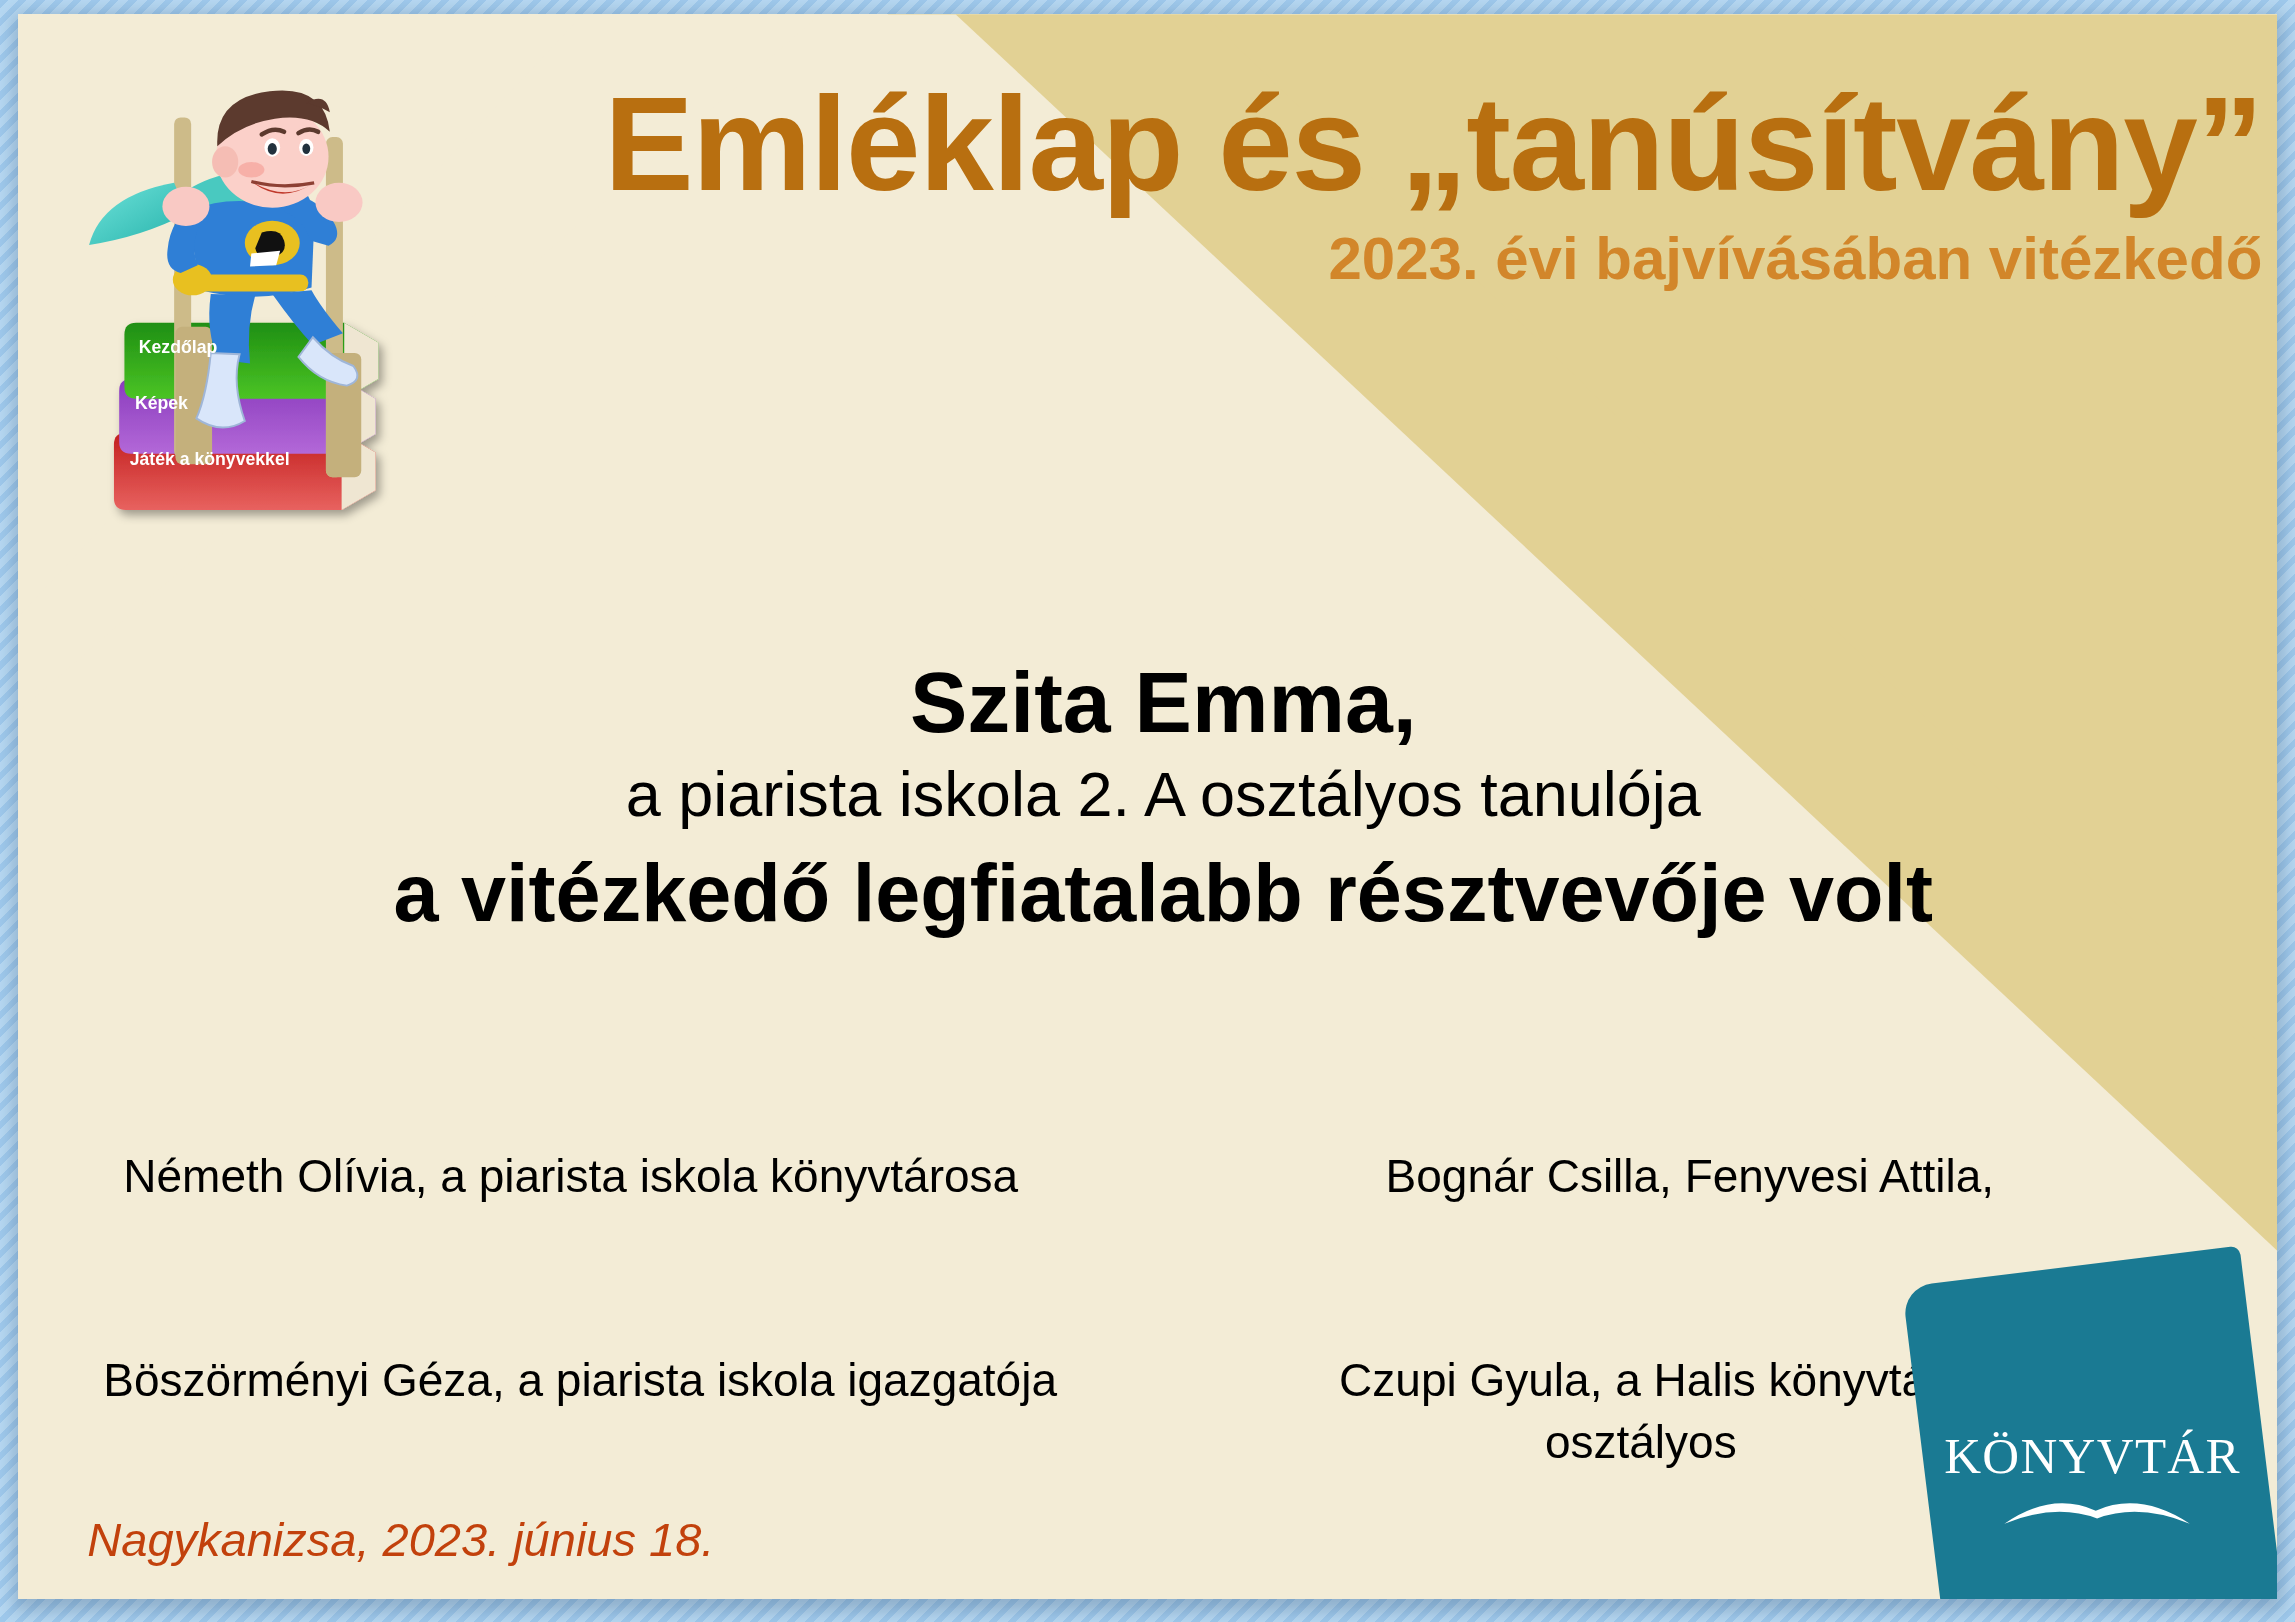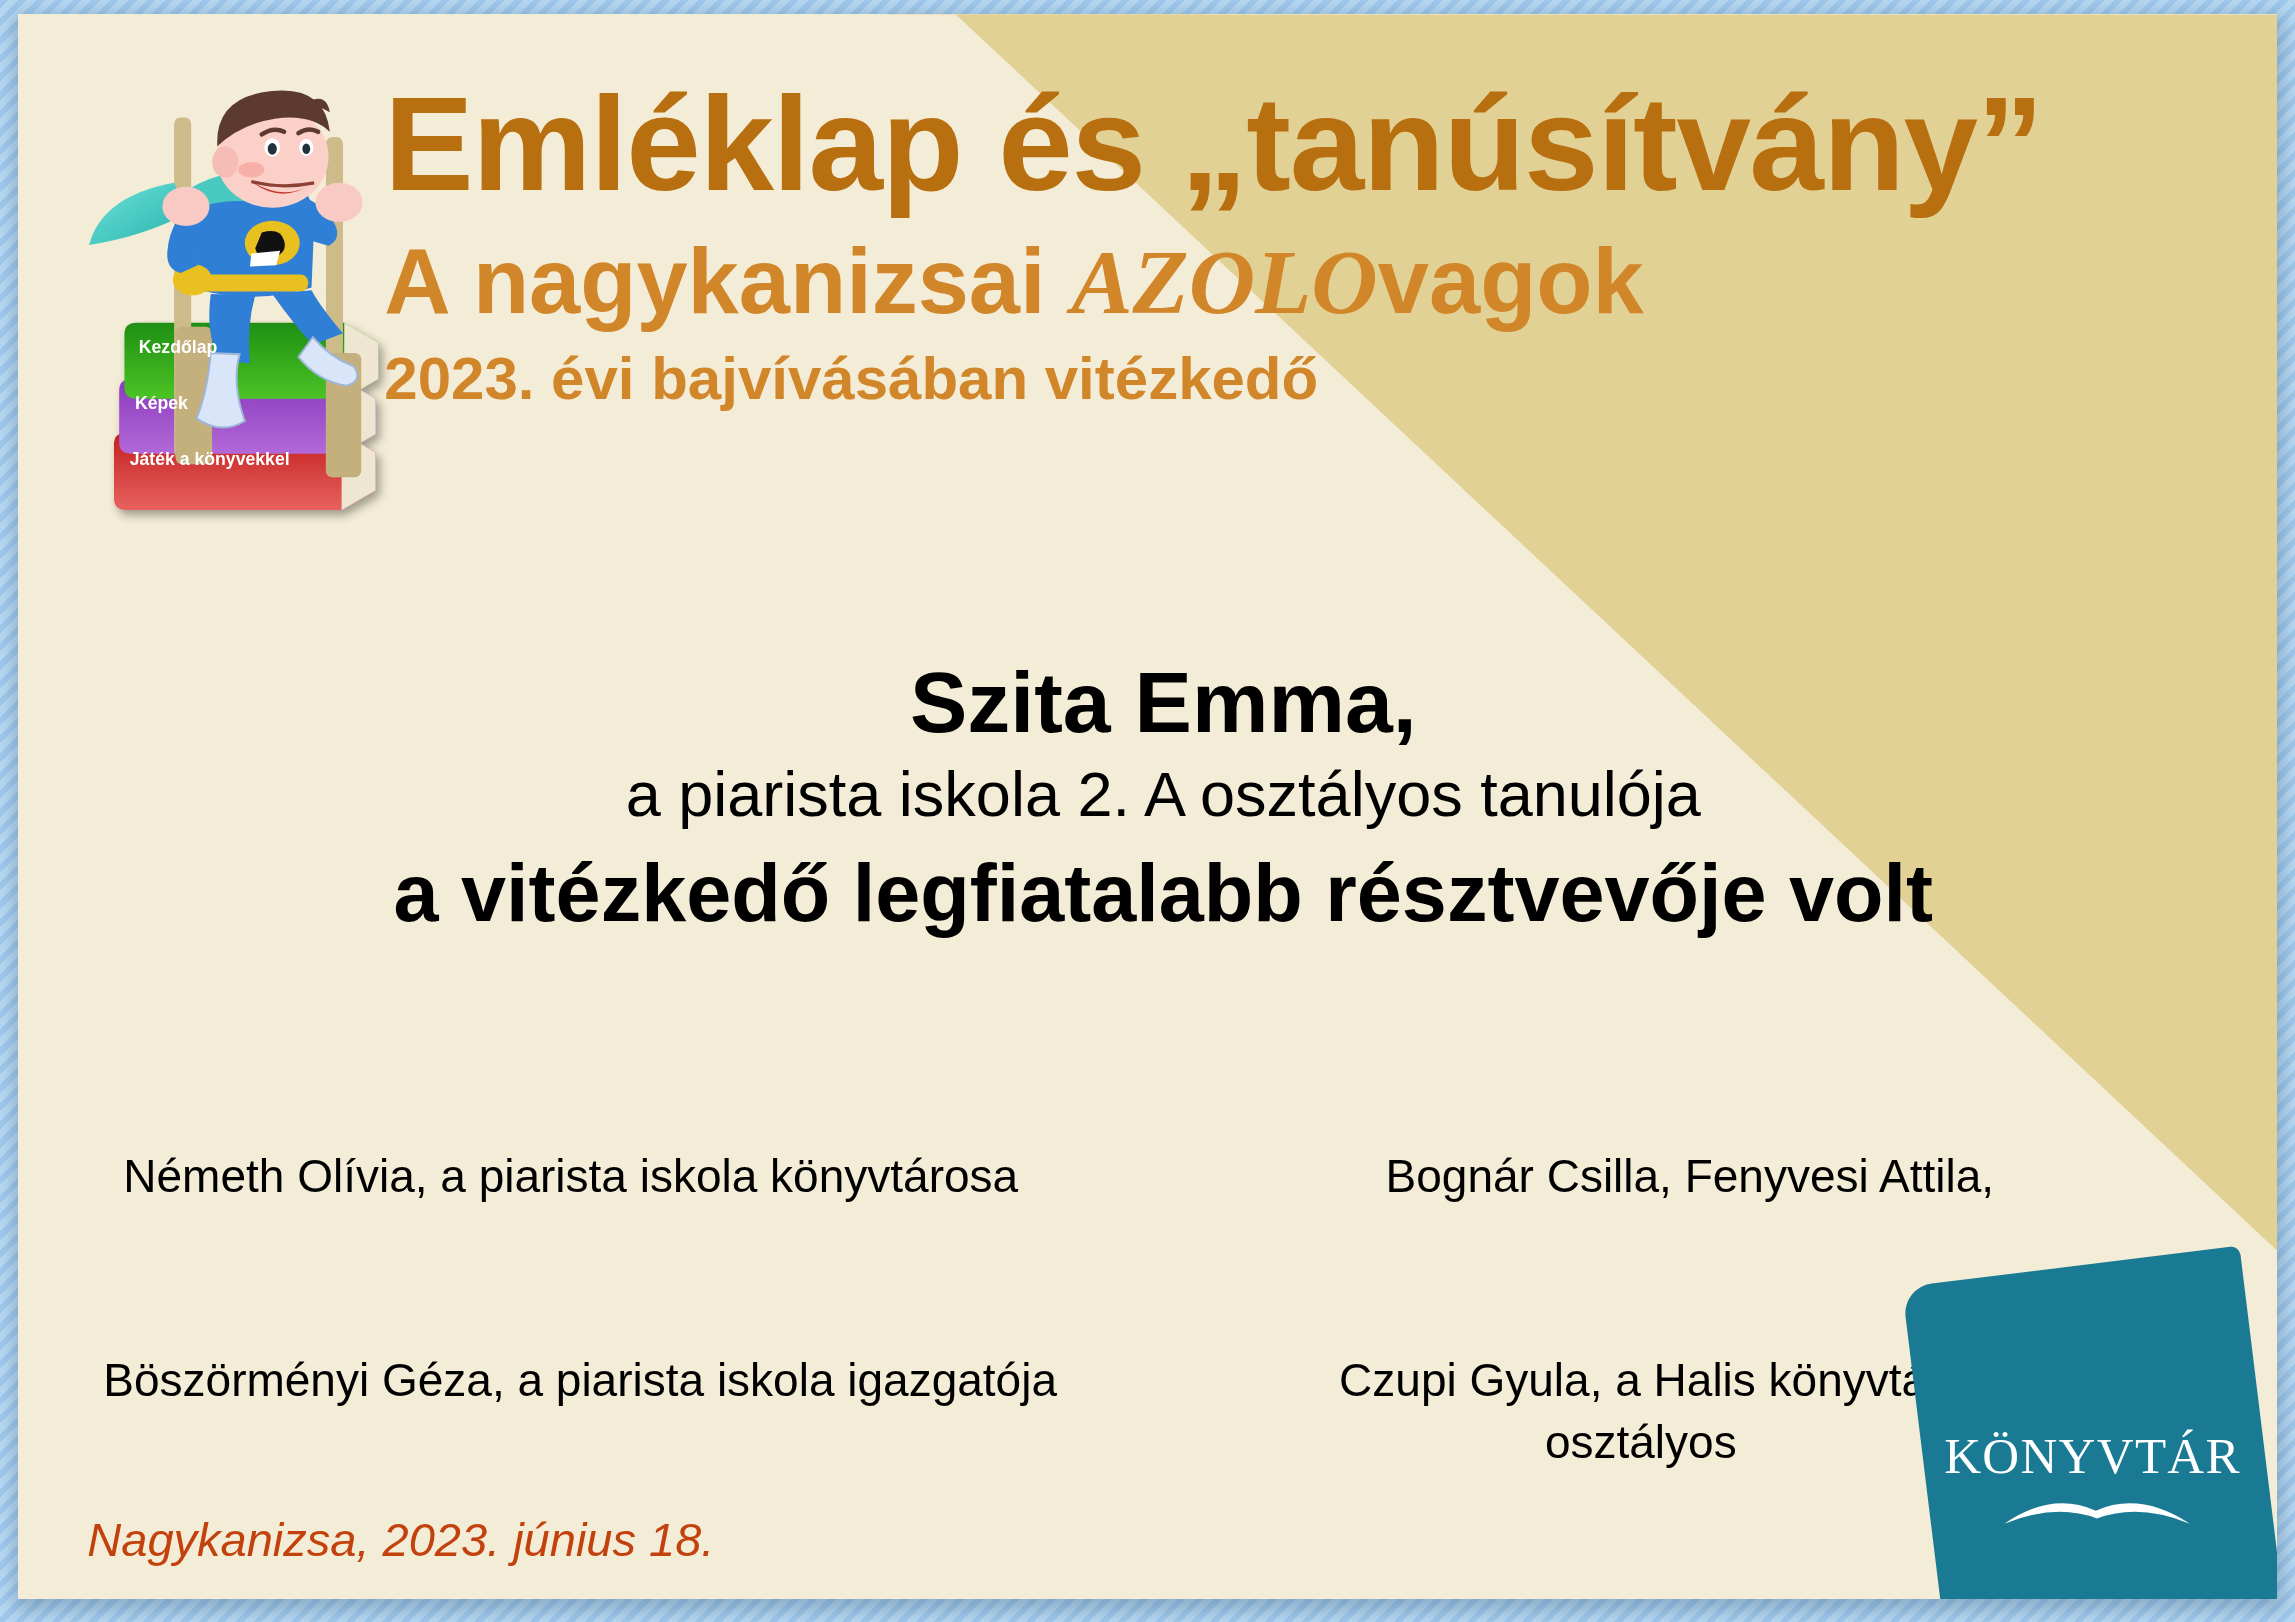--- a/index.html
+++ b/index.html
@@ -98,21 +98,21 @@
   .illus{
     position:absolute;
     left:58px;top:64px;
     width:386px;height:648px;
   }
 
   
   .title-wrap{
     position:absolute;
     left:366px;top:63px;width:1878px;
-    text-align:left;
+    text-align:right;
   }
   .t-line1{
     font-size:134px;line-height:1.0;
     font-weight:bold;
     color:#b86f10;
     letter-spacing:-1.3px;
     white-space:nowrap;
   }
   .t-line2{
     margin-top:22px;
@@ -283,21 +283,20 @@
         <path d="M268 158 q46 12 96 2" stroke="#8d4034" stroke-width="5" fill="none"></path>
       </g>
 
       <text class="book-label" x="96" y="420" font-size="27">Kezdőlap</text>
       <text class="book-label" x="90" y="506" font-size="27">Képek</text>
       <text class="book-label" x="82" y="592" font-size="27">Játék a könyvekkel</text>
     </svg>
 
     <div class="title-wrap">
       <div class="t-line1">Emléklap és „tanúsítvány”</div>
-      <div class="t-line2"><span>A nagykanizsai </span><span class="azolo">AZOLO</span><span>vagok</span></div>
       <div class="t-line3">2023. évi bajvívásában vitézkedő</div>
     </div>
 
     <div class="recipient-wrap">
       <div class="r-name">Szita Emma,</div>
       <div class="r-sub">a piarista iskola 2. A osztályos tanulója</div>
       <div class="r-achv">a vitézkedő legfiatalabb résztvevője volt</div>
     </div>
 
     <div class="sig sig-left-2">Böszörményi Géza, a piarista iskola igazgatója</div>

